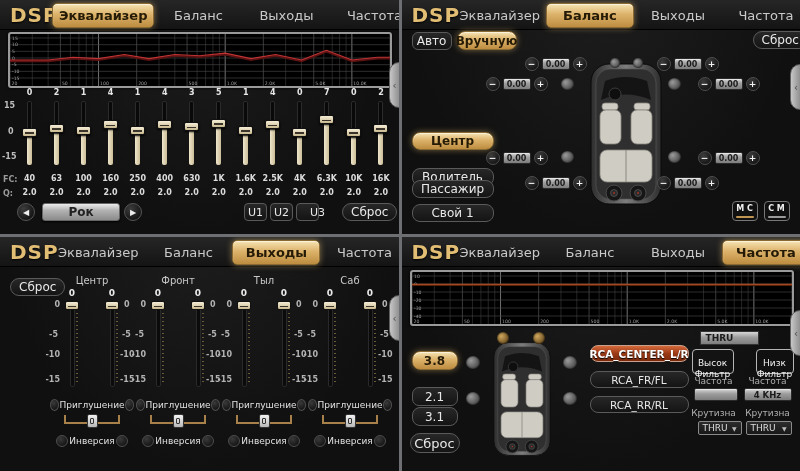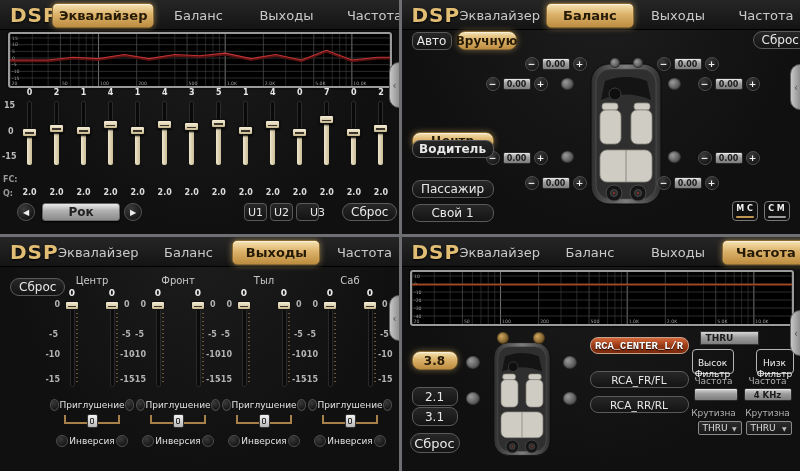--- a/index.html
+++ b/index.html
@@ -268,20 +268,37 @@
           <div class="bthumb" style="top: 28.5px;"></div>
         </div>
 
         <div class="band">
           <div class="btrack"></div>
           <div class="bfill" style="top: 31.9667px;"></div>
           <div class="bthumb" style="top: 24.9667px;"></div>
         </div>
       </div>
     <span class="rowlab" style="top:175px;">FC:</span>
+    <div class="eq-row" id="eq-fc">
+
+    <div class="cell">40</div>
+        <div class="cell">63</div>
+        <div class="cell">100</div>
+        <div class="cell">160</div>
+        <div class="cell">250</div>
+        <div class="cell">400</div>
+        <div class="cell">630</div>
+        <div class="cell">1K</div>
+        <div class="cell">1.6K</div>
+        <div class="cell">2.5K</div>
+        <div class="cell">4K</div>
+        <div class="cell">6.3K</div>
+        <div class="cell">10K</div>
+        <div class="cell">16K</div>
+      </div>
     <span class="rowlab" style="top:189px;">Q:</span>
     <div class="eq-row" id="eq-q">
 
     <div class="cell">2.0</div>
         <div class="cell">2.0</div>
         <div class="cell">2.0</div>
         <div class="cell">2.0</div>
         <div class="cell">2.0</div>
         <div class="cell">2.0</div>
         <div class="cell">2.0</div>
@@ -396,21 +413,21 @@
       <div class="sval silver">0.00</div>
       <div class="scirc">+</div>
     </div>
     <div class="stepper" style="left:255px;top:176px;">
       <div class="scirc">−</div>
       <div class="sval silver">0.00</div>
       <div class="scirc">+</div>
     </div>
 
     <div class="dark-btn side-btn gold" style="top:132px;">Центр</div>
-    <div class="dark-btn side-btn" style="top:140px;font-weight:bold;">Водитель</div>
+    <div class="dark-btn side-btn" style="top:168px;">Водитель</div>
     <div class="dark-btn side-btn" style="top:180px;text-align:right;">Пассажир</div>
     <div class="dark-btn side-btn" style="top:204px;">Свой 1</div>
     <div class="mcbtn mc" style="left:330px;top:201px;">M C</div>
     <div class="mcbtn cm" style="left:362px;top:201px;">C M</div>
     <div class="handle" style="top:64px;">
         <span>‹</span>
       </div>
   </div>
 
   <div class="quad">
@@ -721,21 +738,21 @@
       <circle cx="26" cy="131" r="1" fill="#a23020"></circle>
         <circle cx="50" cy="131" r="1" fill="#a23020"></circle>
     </svg>
     <div class="spk gold-spk" style="left:95px;top:95px;width:12px;height:12px;"></div>
     <div class="spk gold-spk" style="left:131px;top:95px;width:12px;height:12px;"></div>
     <div class="spk" style="left:64px;top:119px;width:14px;height:13px;"></div>
     <div class="spk" style="left:161px;top:119px;width:14px;height:13px;"></div>
     <div class="spk" style="left:64px;top:155px;width:14px;height:13px;"></div>
     <div class="spk" style="left:161px;top:155px;width:14px;height:13px;"></div>
 
-    <div class="dark-btn rca-btn rca-active" style="top:100px;font-family:Liberation Mono, monospace;">RCA_CENTER_L/R</div>
+    <div class="dark-btn rca-btn rca-active" style="top:108px;">RCA_CENTER_L/R</div>
     <div class="dark-btn rca-btn" style="top:159px;">RCA_RR/RL</div>
     <div class="dark-btn rca-btn" style="top:134px;">RCA_FR/FL</div>
 
     <div class="filt-box" style="left:290px;top:112px;width:42px;height:25px;">Высок Фильтр</div>
     <div class="filt-lab" style="left:288px;top:139px;width:48px;">Частота</div>
     <div class="filt-val silver" style="left:292px;top:151px;width:44px;"></div>
     <div class="filt-lab" style="left:288px;top:171px;width:48px;">Крутизна</div>
     <div class="dd-closed" style="left:296px;top:184px;width:44px;">
       <span>THRU</span>
       <span class="caret">▼</span>

